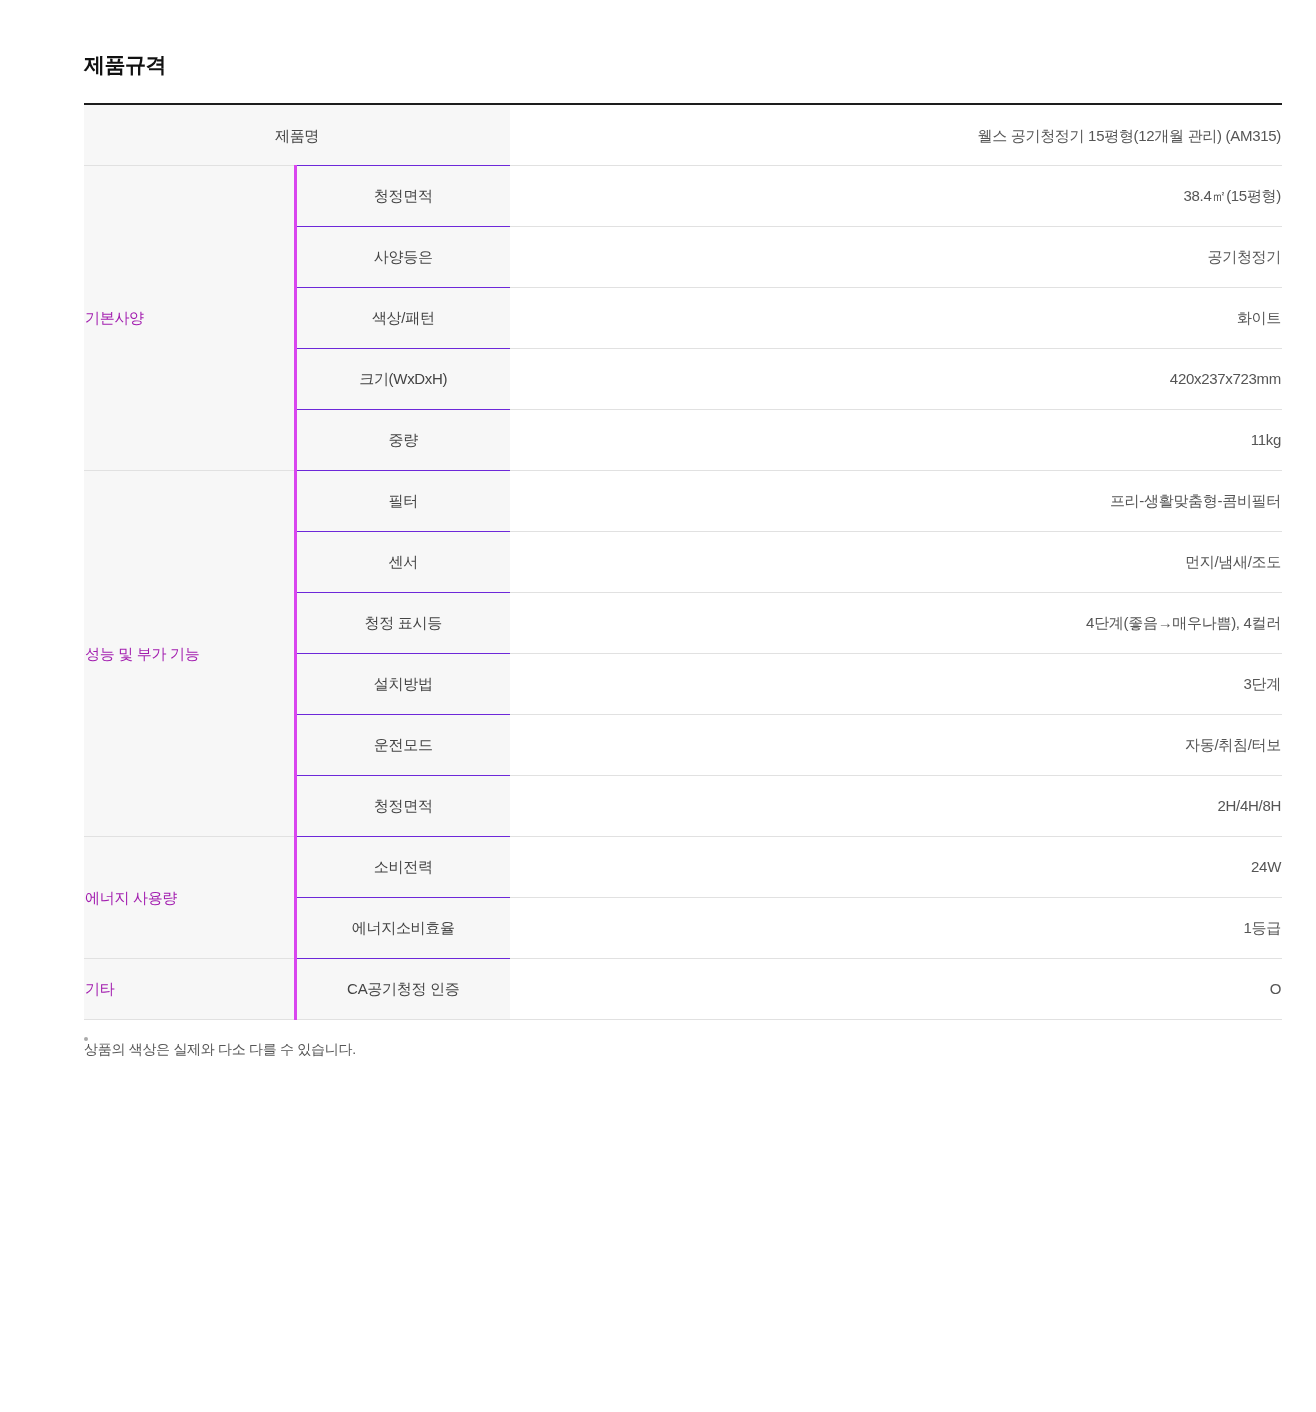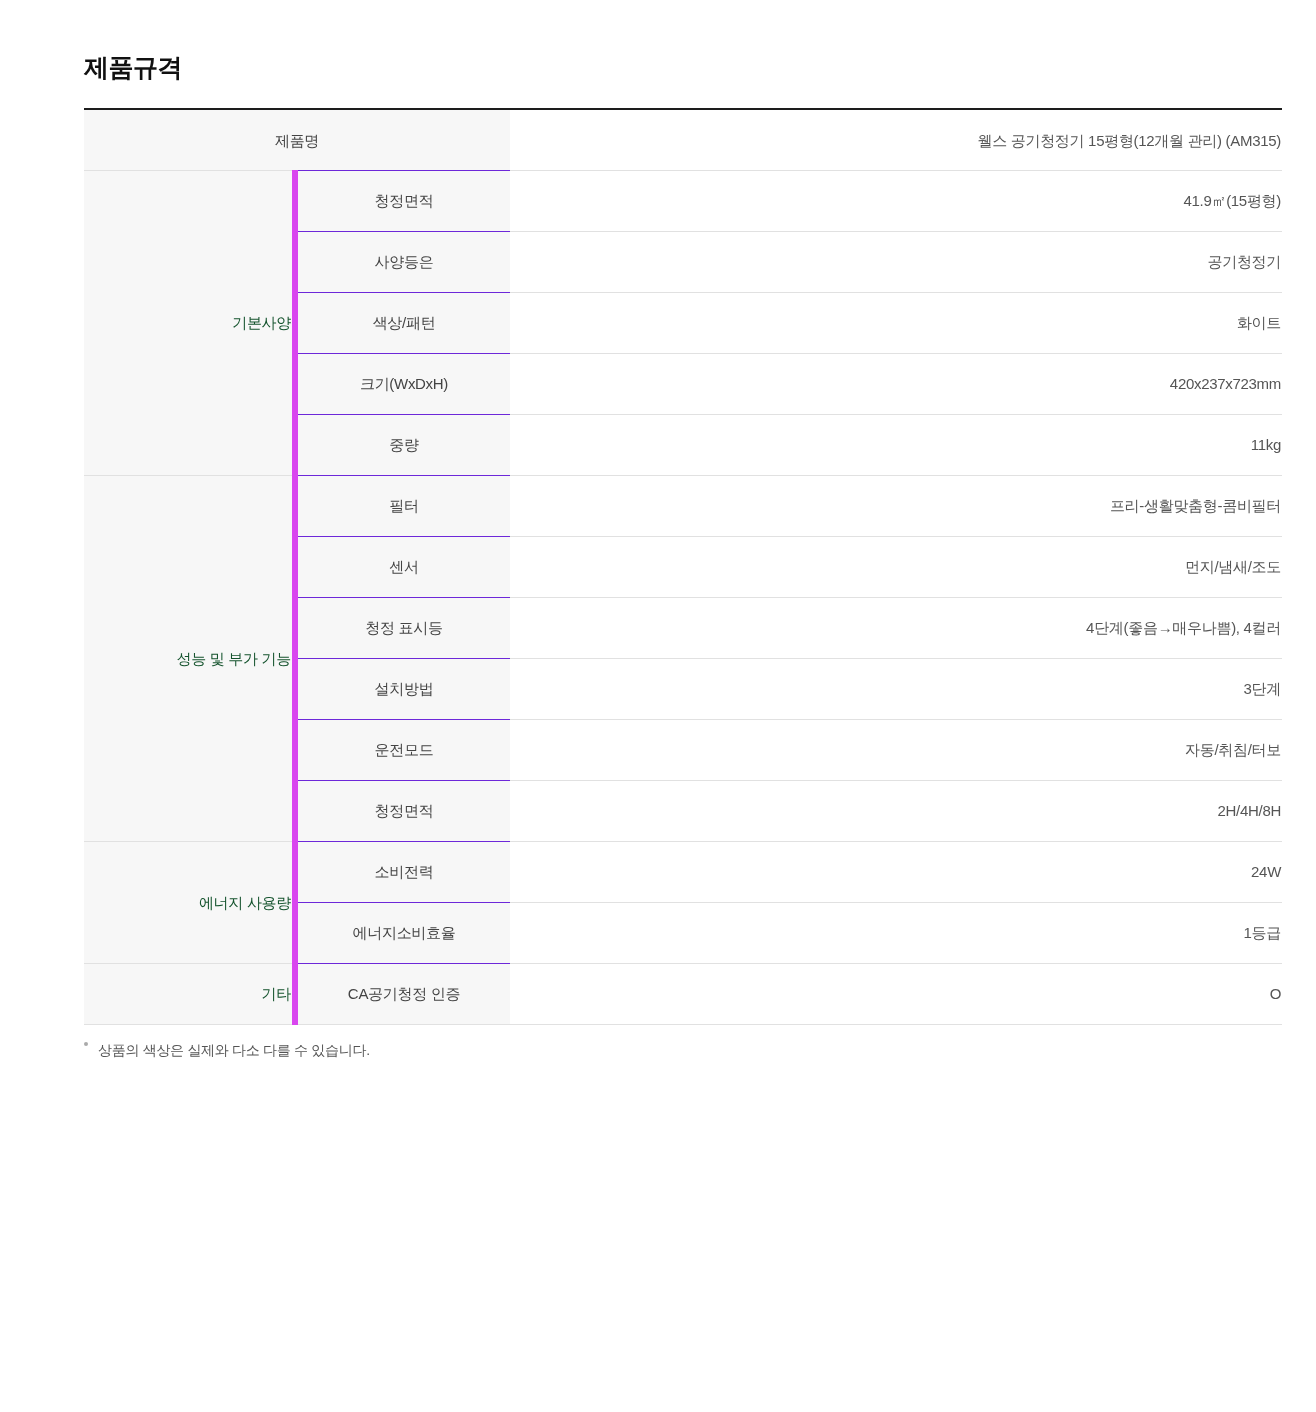--- a/index.html
+++ b/index.html
@@ -13,21 +13,21 @@
     width: 1316px;
     min-height: 1412px;
     background: #ffffff;
   }
   .container {
     width: 1198px;
     margin-left: 84px;
     padding-top: 52px;
   }
   .section-title {
-    font-size: 25px;
+    font-size: 21px;
     font-weight: bold;
     color: #111111;
     margin: 0 0 25px 0;
     line-height: 1.25;
     letter-spacing: -0.5px;
   }
   table.spec-table {
     width: 1198px;
     border-collapse: collapse;
     table-layout: fixed;
@@ -39,24 +39,24 @@
   col.col-value { width: 772px; }
   td {
     height: 61px;
     font-size: 15px;
     line-height: 1.4;
     vertical-align: middle;
     letter-spacing: -0.3px;
   }
   td.cell-group {
     background: #f7f7f7;
-    border-right: 6px solid #d946ef;
+    border-right: 3px solid #d946ef;
     border-top: 1px solid #e1e1e1;
-    text-align: right;
-    color: #14532d;
+    text-align: left;
+    color: #a21caf;
   }
   td.cell-label {
     background: #f7f7f7;
     border-top: 1px solid #6d28d9;
     text-align: center;
     color: #444444;
   }
   td.cell-value {
     background: #ffffff;
     border-top: 1px solid #e1e1e1;
@@ -68,20 +68,21 @@
   .footnotes {
     margin-top: 17px;
     padding-bottom: 20px;
   }
   .footnote {
     display: flex;
     margin: 0 0 19px 0;
     font-size: 14px;
     color: #555555;
     letter-spacing: -0.3px;
+    flex-direction: column;
   }
   .footnote .bullet {
     width: 4px;
     height: 4px;
     border-radius: 50%;
     background: #aaaaaa;
     margin-right: 10px;
     flex-shrink: 0;
   }
 </style>
@@ -101,21 +102,21 @@
       </colgroup>
       <tbody>
         <tr class="first-row">
           <td class="cell-label" colspan="2">제품명</td>
           <td class="cell-value">웰스 공기청정기 15평형(12개월 관리) (AM315)</td>
         </tr>
 
         <tr>
           <td class="cell-group" rowspan="5">기본사양</td>
           <td class="cell-label">청정면적</td>
-          <td class="cell-value">41.9㎡(15평형)</td>
+          <td class="cell-value">38.4㎡(15평형)</td>
         </tr>
         <tr>
           <td class="cell-label">사양등은</td>
           <td class="cell-value">공기청정기</td>
         </tr>
         <tr>
           <td class="cell-label">색상/패턴</td>
           <td class="cell-value">화이트</td>
         </tr>
         <tr>

